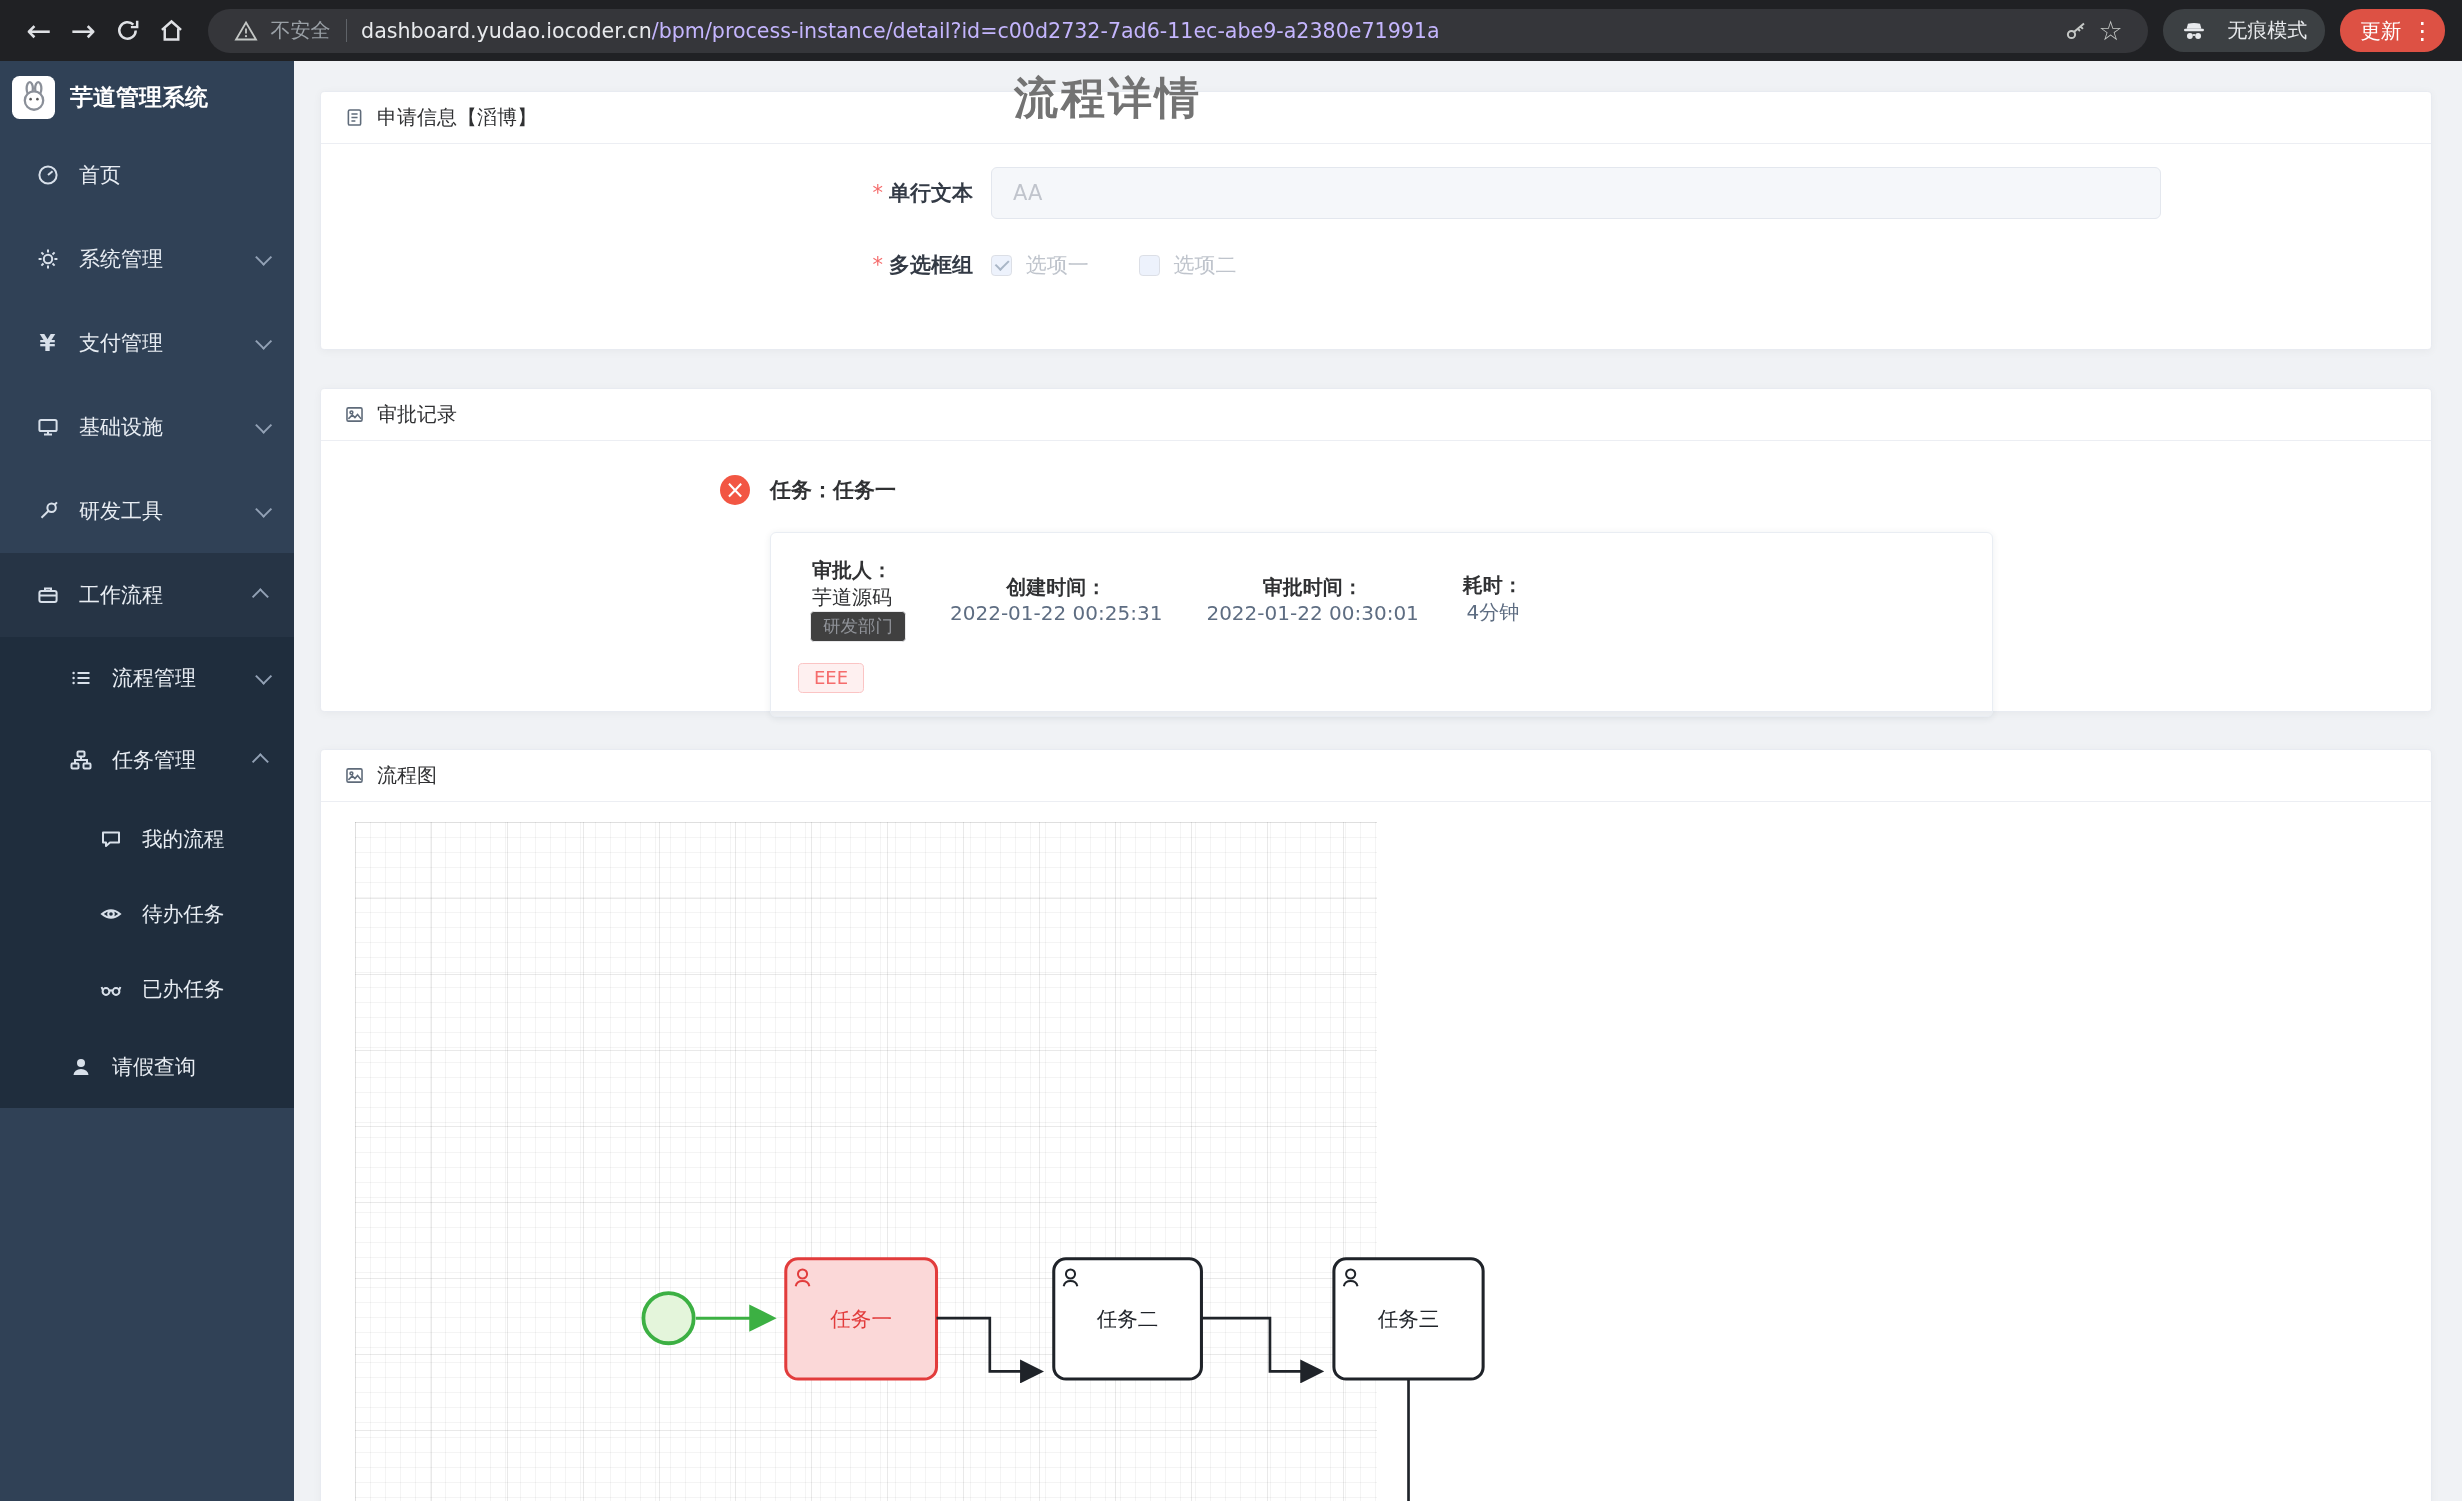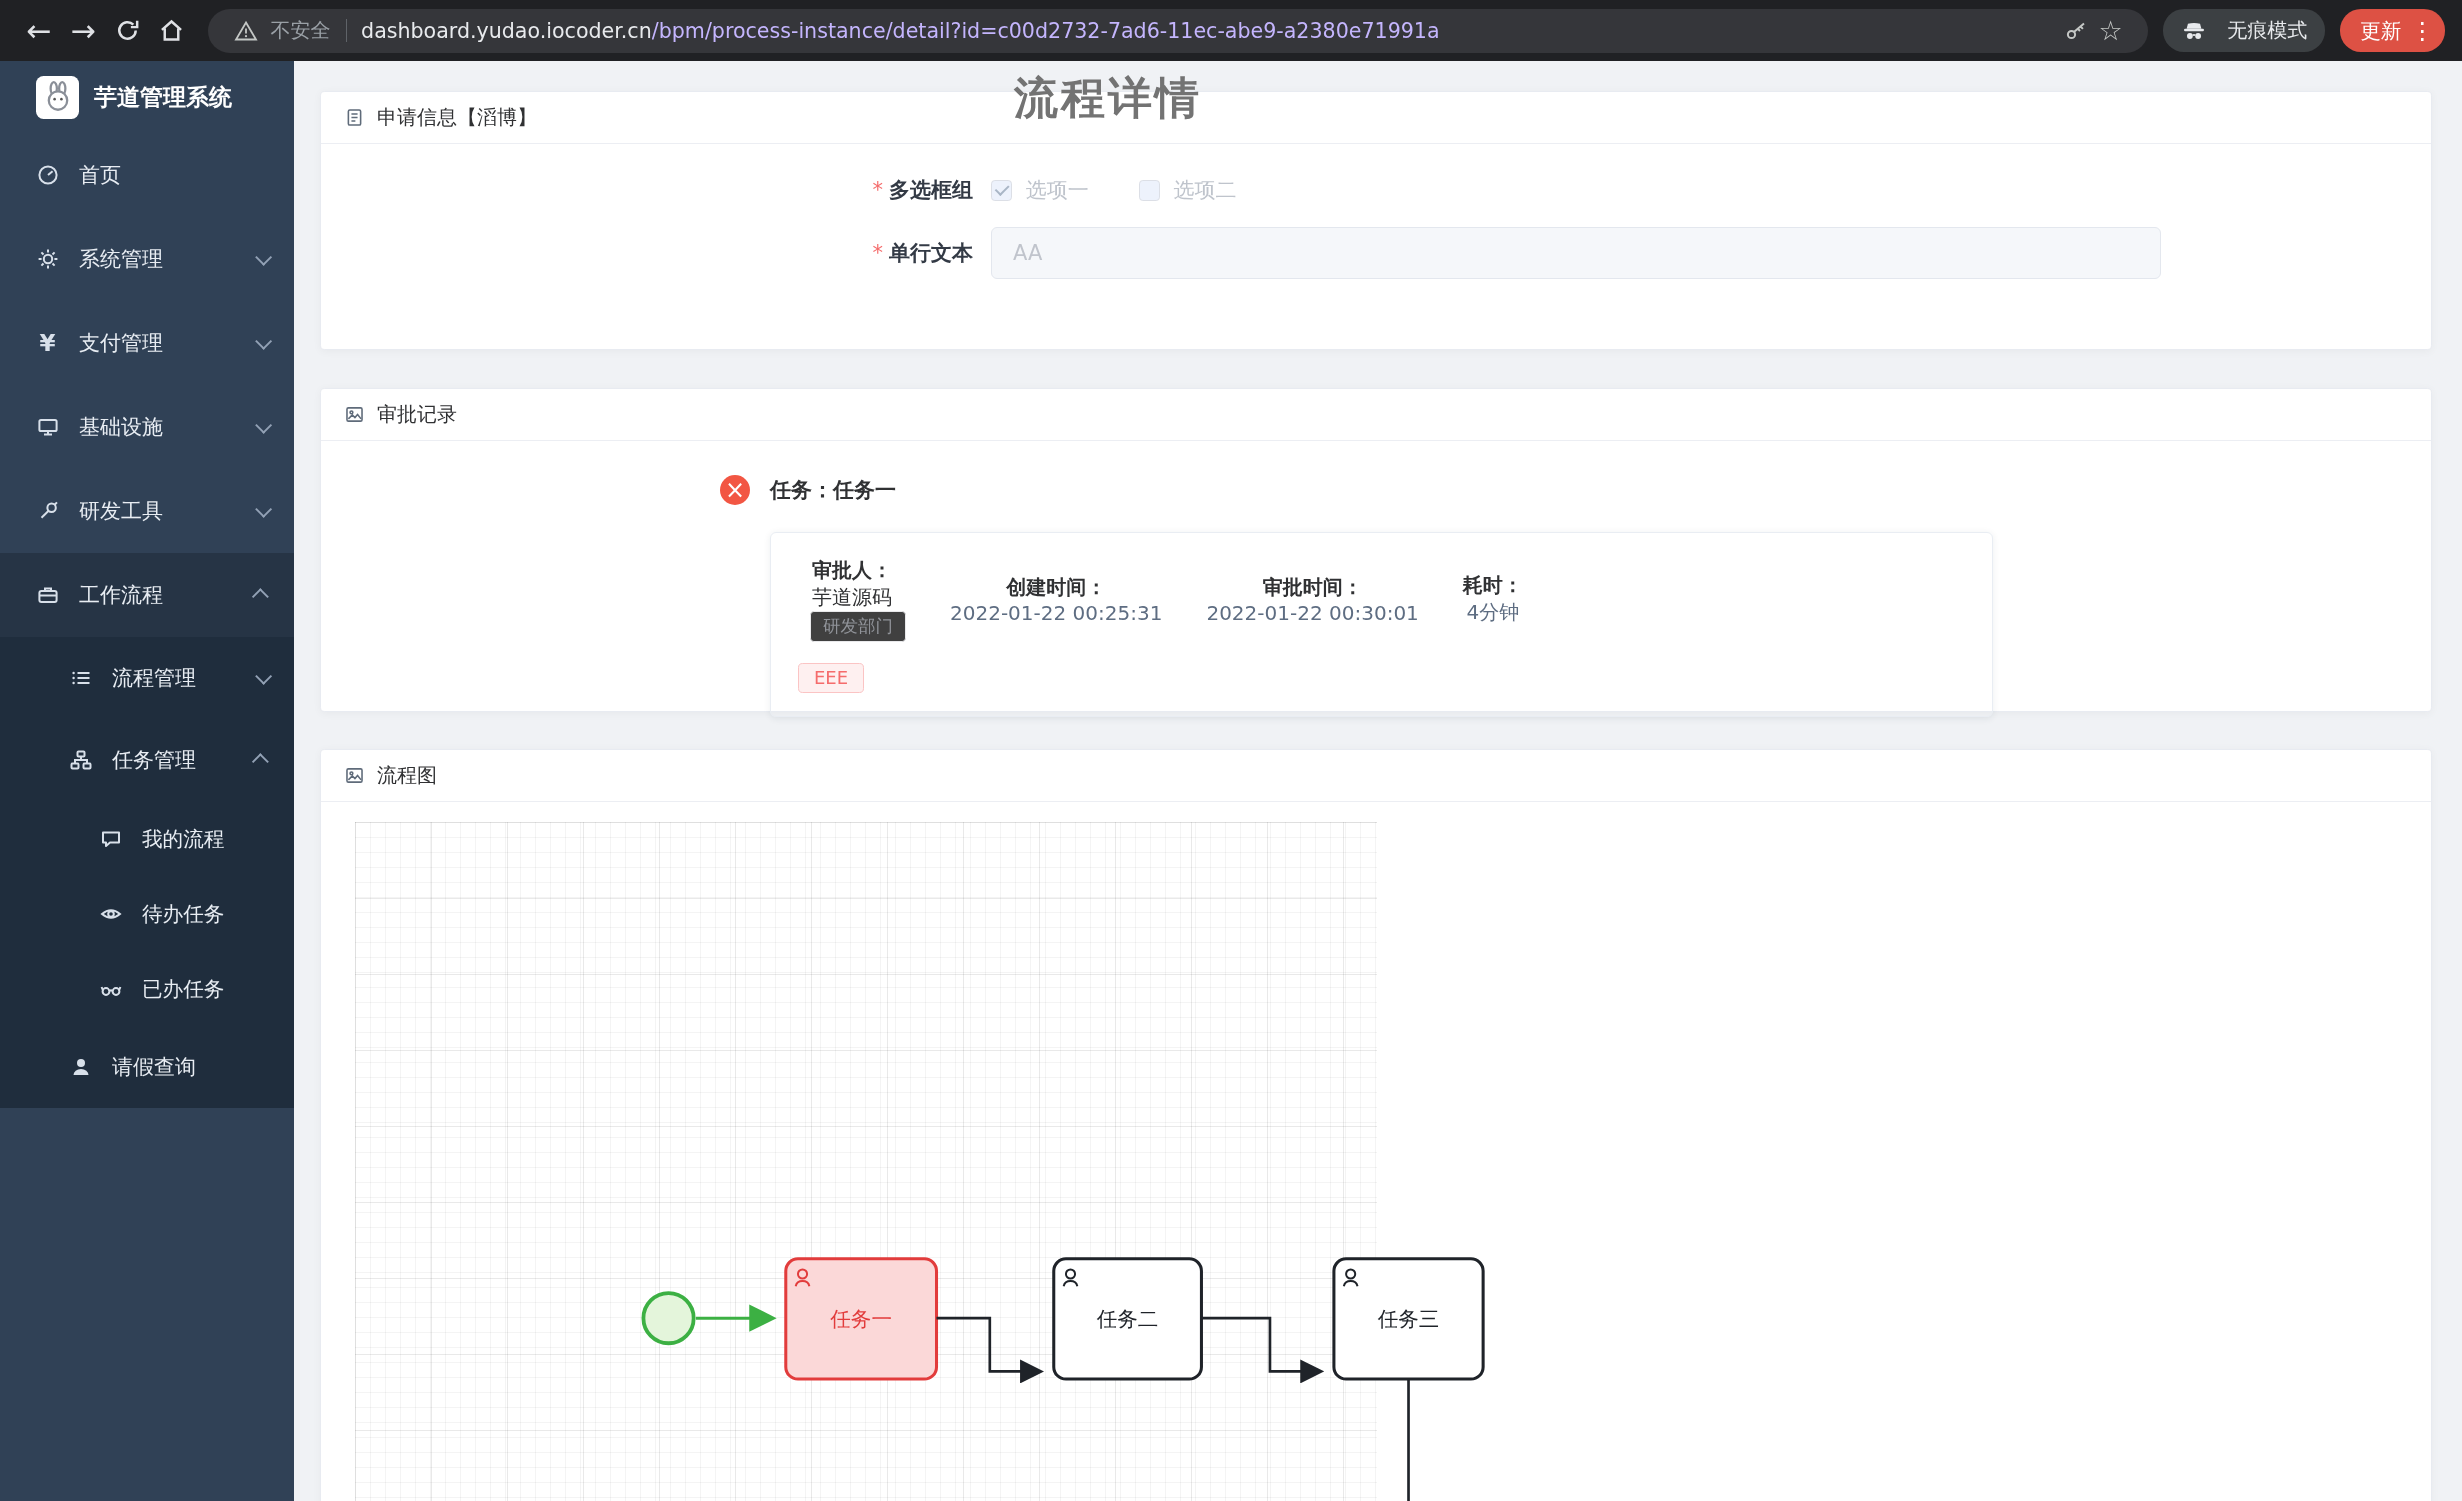--- a/index.html
+++ b/index.html
@@ -24,21 +24,21 @@
   .star-glyph { font-size:27px; color:#c4c7c5; }
   .incog-badge { height:43px; background:#3c4043; border-radius:21px; display:flex; align-items:center;
     gap:20px; padding:0 18px; color:#e8eaed; font-size:20px; flex:0 0 auto; }
   .incog-badge svg { width:26px; height:26px; }
   .update-pill { height:43px; background:#dd5144; border-radius:21px; display:flex; align-items:center;
     gap:9px; padding:0 10.7px 0 20px; color:#fff; font-size:20.6px; margin-left:15px; flex:0 0 auto; }
   .dots-glyph { font-size:24px; color:#fff; }
 
   
   .sidebar { position:absolute; left:0; top:61px; width:294px; bottom:0; background:#304156; z-index:10; }
-  .logo-row { height:72px; display:flex; align-items:center; padding-left:36px; gap:15px; }
+  .logo-row { height:72px; display:flex; align-items:center; padding-left:12px; gap:15px; }
   .avatar { width:43px; height:43px; background:#fff; border-radius:7.6px; display:flex;
     align-items:center; justify-content:center; }
   .avatar svg { width:34px; height:34px; }
   .logo-title { color:#fff; font-size:23px; font-weight:bold; }
   .menu-item { height:84px; display:flex; align-items:center; padding:0 26px 0 34px;
     color:#e8edf3; font-size:21px; gap:18px; cursor:pointer; }
   .mi-icon { width:27px; display:flex; justify-content:center; color:#d8e0ea; flex:0 0 auto; }
   .mi-icon svg { width:24px; height:24px; }
   .yen-glyph { font-size:23px; font-weight:bold; }
   .chev { margin-left:auto; width:12px; height:12px; border-right:2.3px solid #92a1b5;
@@ -320,36 +320,36 @@
   <div class="card card-apply">
     <div class="card-header">
       <span class="ch-icon">
         <svg viewBox="0 0 24 24" fill="none" stroke="currentColor" stroke-width="1.8">
           <rect x="5" y="3.4" width="14" height="17.2" rx="1.6"></rect>
           <path d="M8.5 8 H15.5 M8.5 12 H15.5 M8.5 16 H13"></path>
         </svg>
       </span>
       <span>申请信息【滔博】</span>
     </div>
+    <div class="form-row">
+      <span class="form-label"><span class="req">*</span><span>单行文本</span></span>
+      <input class="text-input" disabled="" placeholder="AA" style="">
+    </div>
     <div class="form-row second">
       <span class="form-label"><span class="req">*</span><span>多选框组</span></span>
       <div class="checkbox-group">
         <span class="checkbox-item">
           <span class="cb checked"></span>
           <span>选项一</span>
         </span>
         <span class="checkbox-item">
           <span class="cb"></span>
           <span>选项二</span>
         </span>
       </div>
-    </div>
-    <div class="form-row">
-      <span class="form-label"><span class="req">*</span><span>单行文本</span></span>
-      <input class="text-input" disabled="" placeholder="AA" style="">
     </div>
   </div>
 
   <div class="card card-approval">
     <div class="card-header">
       <span class="ch-icon">
         <svg viewBox="0 0 24 24" fill="none" stroke="currentColor" stroke-width="1.8">
           <rect x="3.4" y="4.4" width="17.2" height="15.2" rx="1.6"></rect>
           <circle cx="8.5" cy="9.5" r="1.6"></circle>
           <path d="M5 17 L9.5 12.5 L12.5 15.5 L15.5 12 L19.5 17"></path>

